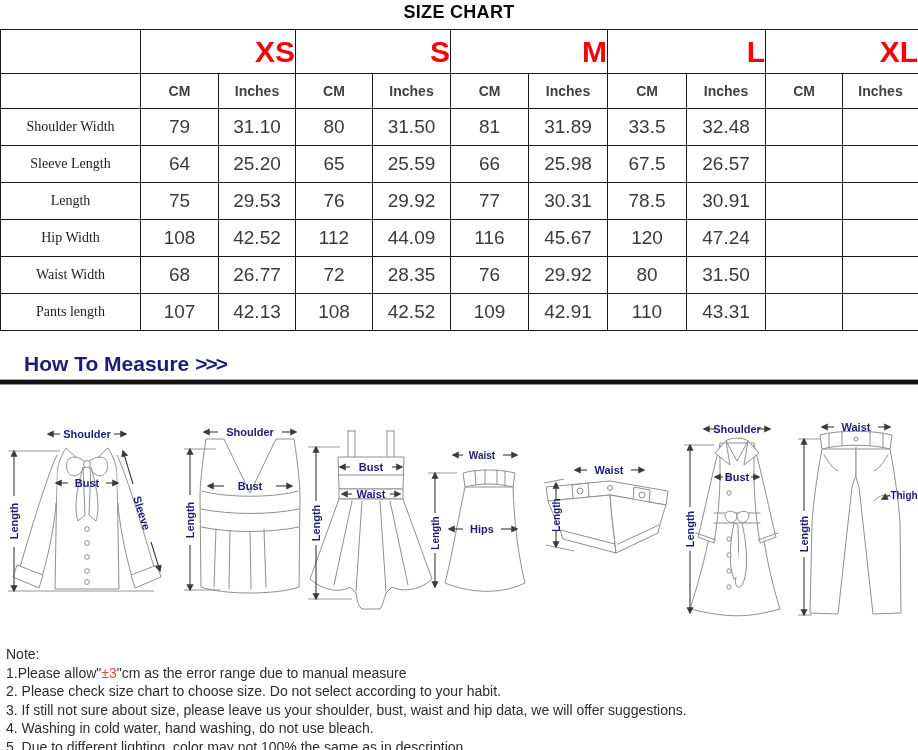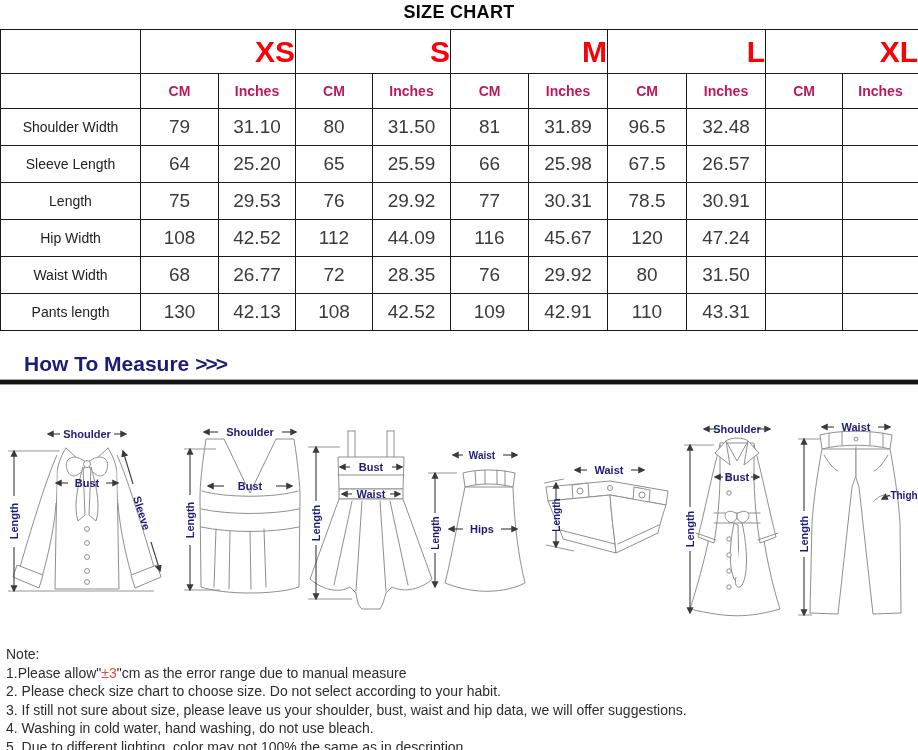--- a/index.html
+++ b/index.html
@@ -3,23 +3,23 @@
 <meta charset="utf-8">
 <style>
   html,body{margin:0;padding:0;}
   body{width:918px;height:750px;background:#fff;font-family:"Liberation Sans",sans-serif;color:#111;position:relative;overflow:hidden;}
   .title{text-align:center;font-weight:bold;font-size:18px;padding-top:2px;height:27px;letter-spacing:.3px;color:#0b0b0b;}
   table.size{border-collapse:collapse;table-layout:fixed;width:918px;}
   table.size td{border:1px solid #1a1a1a;text-align:center;padding:0;overflow:hidden;vertical-align:middle;background:#fff;}
   td.shade{background:#dde0e6;}
   tr.sizes td{height:43px;font-size:30px;font-weight:bold;color:#fb0007;text-align:right;}
   tr.sizes td.corner{background:#fff;}
-  tr.units td{height:34px;font-size:14px;font-weight:bold;color:#be185d;}
+  tr.units td{height:34px;font-size:14px;font-weight:bold;color:#404040;}
   tr.vals td{height:36px;font-size:19px;color:#3a3a3a;}
-  tr.vals td.rlabel{font-size:14px;color:#222;}
+  tr.vals td.rlabel{font-size:14px;color:#222;font-family:Liberation Serif, serif;}
   .measure-head{margin:21px 0 0 24px;font-size:21px;font-weight:bold;color:#1b1b78;}
   .measure-head .arr{letter-spacing:-2px;padding-left:6px;}
   .divider{margin-top:3px;height:4px;background:#141414;border-top:1px solid #aaa;border-bottom:1px solid #999;}
   .figs{position:relative;height:202px;margin-top:32px;}
   .fig{position:absolute;}
   .garm{stroke:#8f8f8f;stroke-width:1;fill:none;stroke-linejoin:round;stroke-linecap:round;}
   .garmf{stroke:#8f8f8f;stroke-width:1;fill:#fff;stroke-linejoin:round;}
   .meas{stroke:#3a3a3a;stroke-width:1.1;fill:none;}
   .cap{stroke:#8a8a8a;stroke-width:0.9;fill:none;}
   .flabel{font-family:"Liberation Sans",sans-serif;font-size:11px;font-weight:bold;fill:#1c1c78;text-anchor:middle;}
@@ -69,21 +69,21 @@
     <td class="shade">Inches</td>
   </tr>
   <tr class="vals">
     <td class="rlabel">Shoulder Width</td>
     <td class="shade">79</td>
     <td class="shade">31.10</td>
     <td>80</td>
     <td>31.50</td>
     <td class="shade">81</td>
     <td class="shade">31.89</td>
-    <td>96.5</td>
+    <td>33.5</td>
     <td>32.48</td>
     <td class="shade"></td>
     <td class="shade"></td>
   </tr>
   <tr class="vals">
     <td class="rlabel">Sleeve Length</td>
     <td class="shade">64</td>
     <td class="shade">25.20</td>
     <td>65</td>
     <td>25.59</td>
@@ -128,21 +128,21 @@
     <td>28.35</td>
     <td class="shade">76</td>
     <td class="shade">29.92</td>
     <td>80</td>
     <td>31.50</td>
     <td class="shade"></td>
     <td class="shade"></td>
   </tr>
   <tr class="vals">
     <td class="rlabel">Pants length</td>
-    <td class="shade">130</td>
+    <td class="shade">107</td>
     <td class="shade">42.13</td>
     <td>108</td>
     <td>42.52</td>
     <td class="shade">109</td>
     <td class="shade">42.91</td>
     <td>110</td>
     <td>43.31</td>
     <td class="shade"></td>
     <td class="shade"></td>
   </tr>

